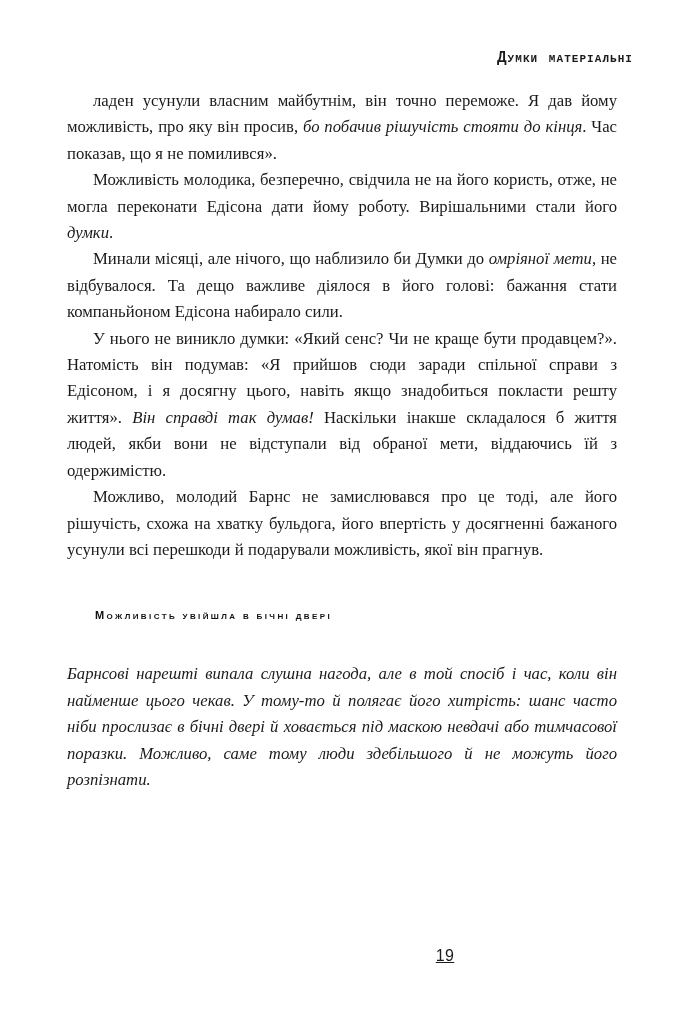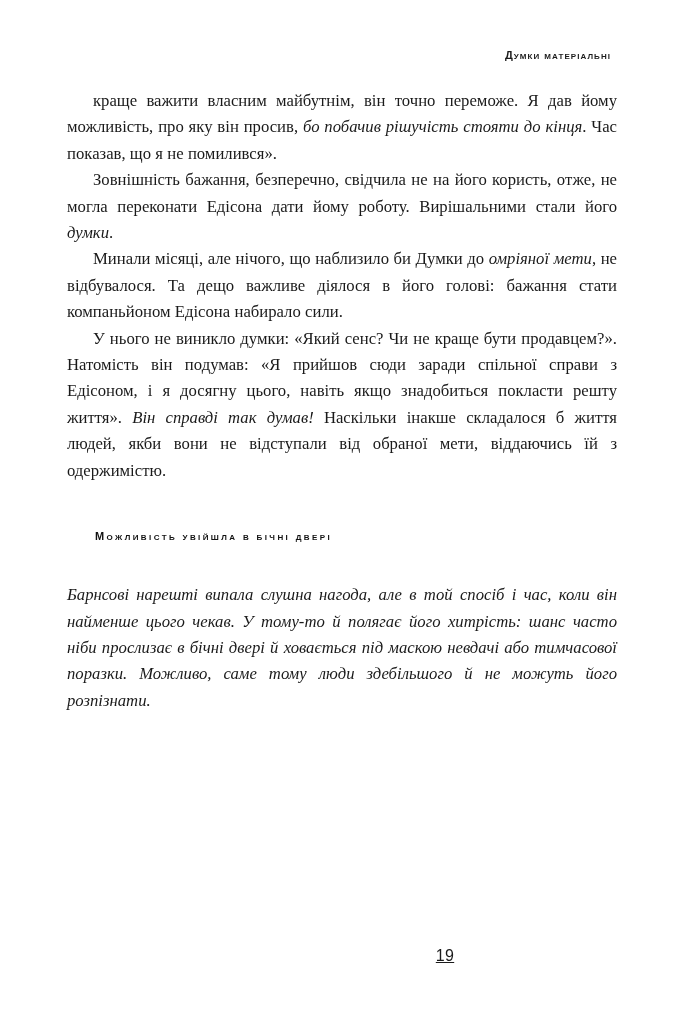--- a/index.html
+++ b/index.html
@@ -18,24 +18,24 @@
     box-sizing: border-box;
     font-family: "Liberation Serif", "DejaVu Serif", serif;
     color: #1a1a1a;
   }
 
   
   .running-head {
     position: absolute;
     top: 50px;
     left: 67px;
-    right: 71px;
+    right: 49px;
     text-align: right;
-    font-family: Liberation Sans, sans-serif;
-    font-size: 11px;
+    font-family: Liberation Mono, monospace;
+    font-size: 16px;
     font-weight: 600;
     letter-spacing: 1.05px;
     color: #1b1b1b;
     font-variant: small-caps;
     text-transform: none;
     line-height: 1;
     white-space: nowrap;
   }
 
   
@@ -102,24 +102,25 @@
 </style>
 </head>
 <body>
 
 <div class="page">
 
   <div class="running-head">Думки матеріальні</div>
 
   <div class="textblock">
     <div id="paras-before">
-        <p class="para"><span>краще важити власним майбутнім, він точно переможе. Я дав йому можливість, про яку він просив, </span><em>бо побачив рішучість стояти до кінця</em><span>. Час показав, що я не помилився».</span></p>
-        <p class="para"><span>Зовнішність бажання, безперечно, свідчила не на його користь, отже, не могла переконати Едісона дати йому роботу. Вирішальними стали його </span><em>думки</em><span>.</span></p>
+        <p class="para"><span>ладен усунули власним майбутнім, він точно переможе. Я дав йому можливість, про яку він просив, </span><em>бо побачив рішучість стояти до кінця</em><span>. Час показав, що я не помилився».</span></p>
+        <p class="para"><span>Можливість молодика, безперечно, свідчила не на його користь, отже, не могла переконати Едісона дати йому роботу. Вирішальними стали його </span><em>думки</em><span>.</span></p>
         <p class="para"><span>Минали місяці, але нічого, що наблизило би Думки до </span><em>омріяної мети</em><span>, не відбувалося. Та дещо важливе діялося в його голові: бажання стати компаньйоном Едісона набирало сили.</span></p>
         <p class="para"><span>У нього не виникло думки: «Який сенс? Чи не краще бути продавцем?». Натомість він подумав: «Я прийшов сюди заради спільної справи з Едісоном, і я досягну цього, навіть якщо знадобиться покласти решту життя». </span><em>Він справді так думав!</em><span> Наскільки інакше складалося б життя людей, якби вони не відступали від обраної мети, віддаючись їй з одержимістю.</span></p>
+        <p class="para"><span>Можливо, молодий Барнс не замислювався про це тоді, але його рішучість, схожа на хватку бульдога, його впертість у досягненні бажаного усунули всі перешкоди й подарували можливість, якої він прагнув.</span></p>
       </div>
 
     <div class="gap-before-heading"></div>
 
     <h2 class="section-heading">Можливість увійшла в бічні двері</h2>
 
     <div class="gap-after-heading"></div>
 
     <div id="paras-after">
         <p class="para no-indent"><span>Барнсові нарешті випала слушна нагода, але в той спосіб і час, коли він найменше цього чекав. У тому-то й полягає його хитрість: шанс часто ніби прослизає в бічні двері й ховається під маскою невдачі або тимчасової поразки. Можливо, саме тому люди здебільшого й не можуть його розпізнати.</span></p>

